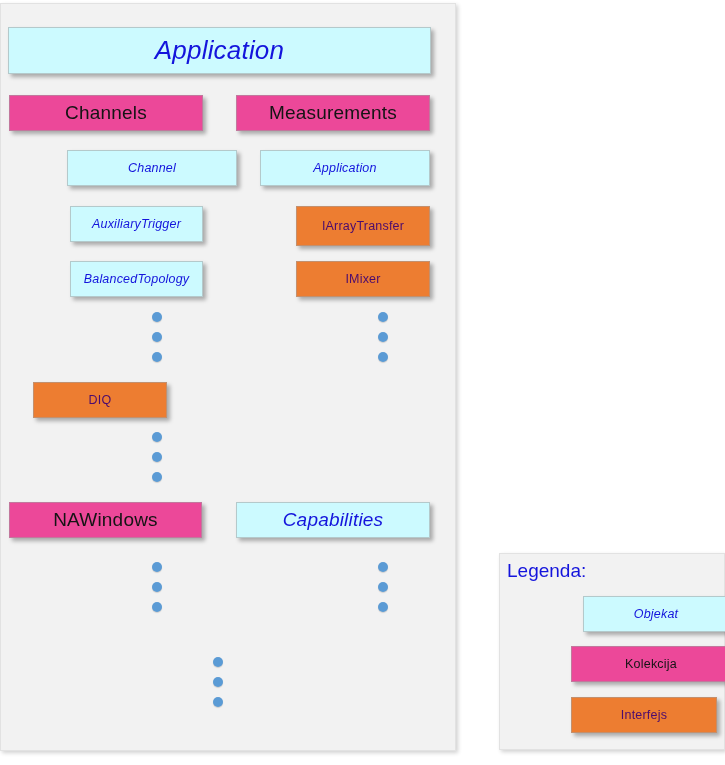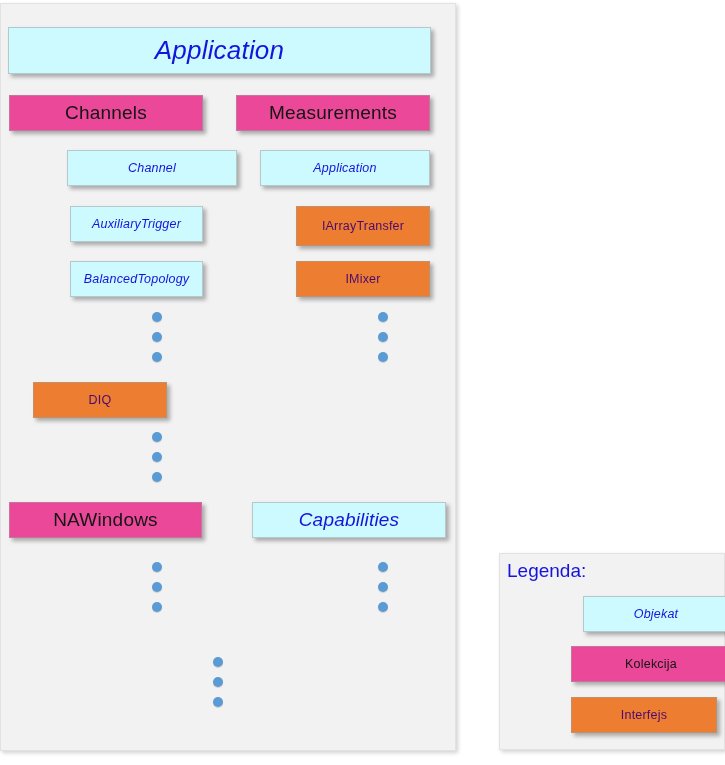--- a/index.html
+++ b/index.html
@@ -124,21 +124,21 @@
 <div class="node iface sub" style="left:296px; top:206px; width:134px; height:40px;">IArrayTransfer</div>
 
 <div class="node iface sub" style="left:296px; top:261px; width:134px; height:36px;">IMixer</div>
 
 <div class="dots" style="left:378px; top:312px;">
   <span></span>
   <span></span>
   <span></span>
 </div>
 
-<div class="node obj group" style="left:252px; top:502px; width:194px; height:36px;">Capabilities</div>
+<div class="node obj group" style="left:236px; top:502px; width:194px; height:36px;">Capabilities</div>
 
 <div class="dots" style="left:378px; top:562px;">
   <span></span>
   <span></span>
   <span></span>
 </div>
 
 <div class="panel" id="legend-panel"></div>
 
 <div id="legend-title">Legenda:</div>

